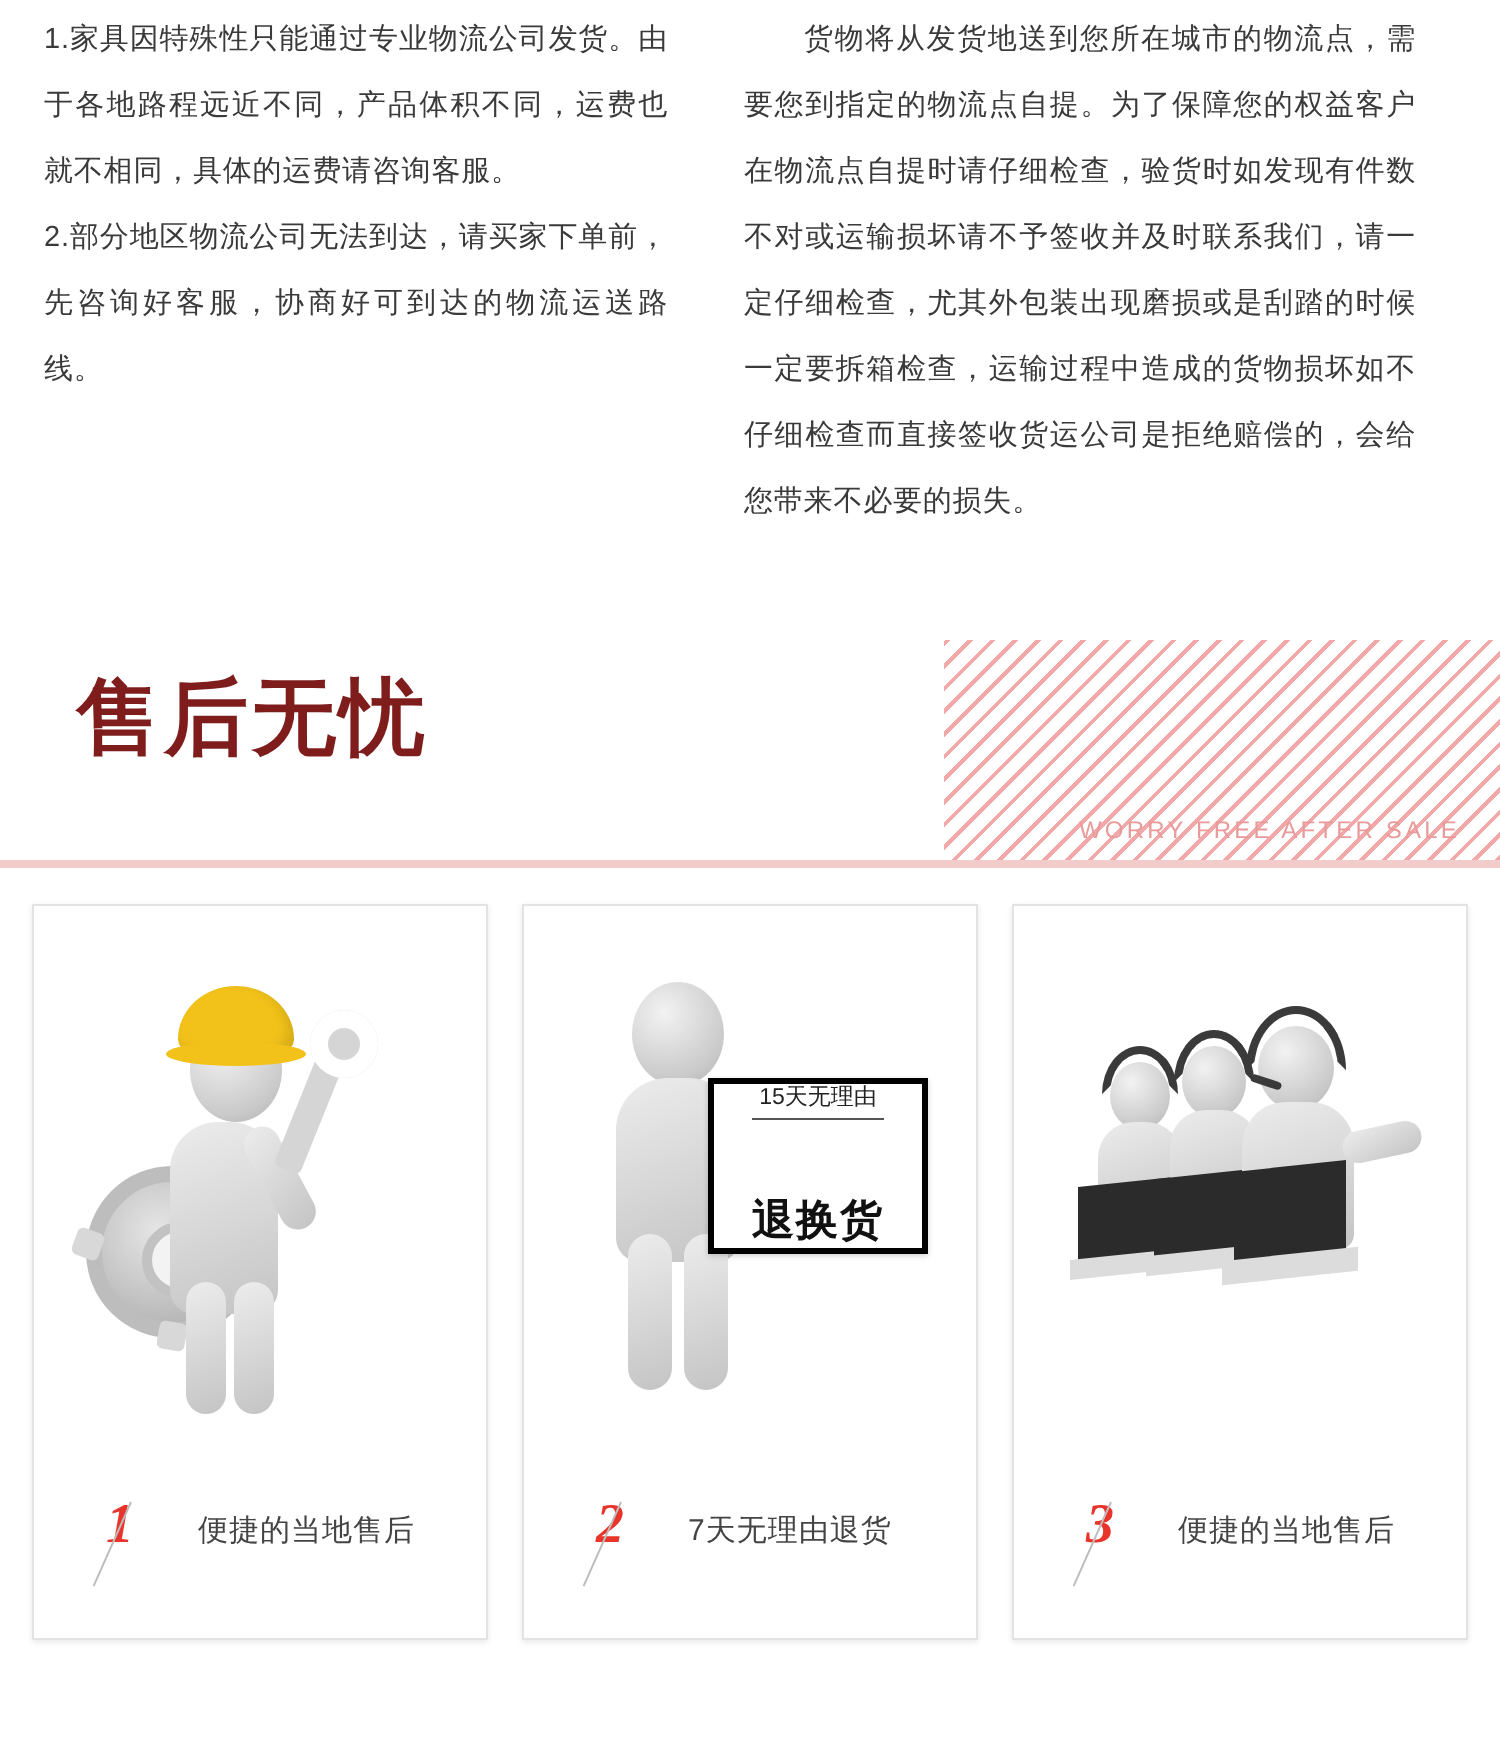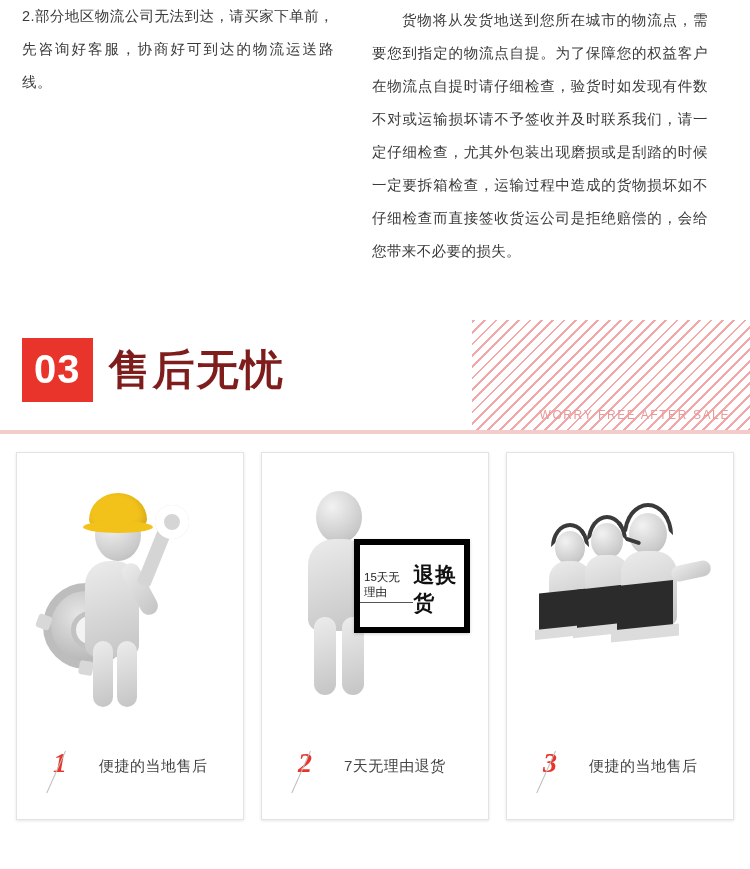--- a/index.html
+++ b/index.html
@@ -239,24 +239,24 @@
     border-radius: 50%;
   }
   .wrench {
     position: absolute;
     background: #d5d5d5;
     border-radius: 3px;
   }
   .sign {
     position: absolute;
     background: #ffffff;
-    border: 6px solid #000000;
+    border: 3px solid #000000;
     box-shadow: 0 1px 3px rgba(0,0,0,0.18);
     display: flex;
-    flex-direction: row;
+    flex-direction: column;
     align-items: center;
     justify-content: space-between;
   }
   .sign-top {
     font-size: 11.5px;
     color: #222222;
     border-bottom: 1px solid #555;
     padding: 0 4px 2px 4px;
     line-height: 15px;
   }
@@ -293,33 +293,33 @@
     width: 750px;
     height: 42px;
     background: #ffffff;
   }
 </style>
 </head>
 <body>
 
 <div class="top-text-section">
   <div class="text-col left">
+    <p class="para first">1.家具因特殊性只能通过专业物流公司发货。由于各地路程远近不同，产品体积不同，运费也就不相同，具体的运费请咨询客服。</p>
     <p class="para">2.部分地区物流公司无法到达，请买家下单前，先咨询好客服，协商好可到达的物流运送路线。</p>
   </div>
   <div class="text-col right">
     <p class="para right-first">货物将从发货地送到您所在城市的物流点，需要您到指定的物流点自提。为了保障您的权益客户在物流点自提时请仔细检查，验货时如发现有件数不对或运输损坏请不予签收并及时联系我们，请一定仔细检查，尤其外包装出现磨损或是刮踏的时候一定要拆箱检查，运输过程中造成的货物损坏如不仔细检查而直接签收货运公司是拒绝赔偿的，会给您带来不必要的损失。</p>
   </div>
 </div>
 
 <div class="banner">
   <div class="banner-stripes"></div>
   <div class="banner-white-mask"></div>
   <div class="banner-bottom-line"></div>
   <div class="banner-inner">
-    <div class="num-badge">03</div>
     <div class="banner-title">售后无忧</div>
   </div>
   <div class="banner-sub">WORRY FREE AFTER SALE</div>
 </div>
 
 <div class="cards-row">
 
   <div class="card">
     <div class="card-img">
 

